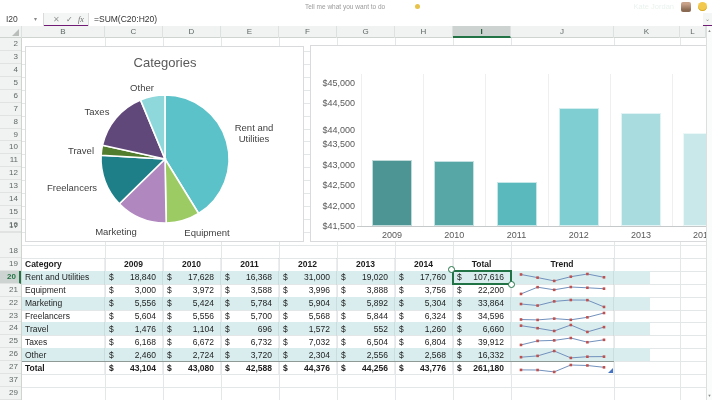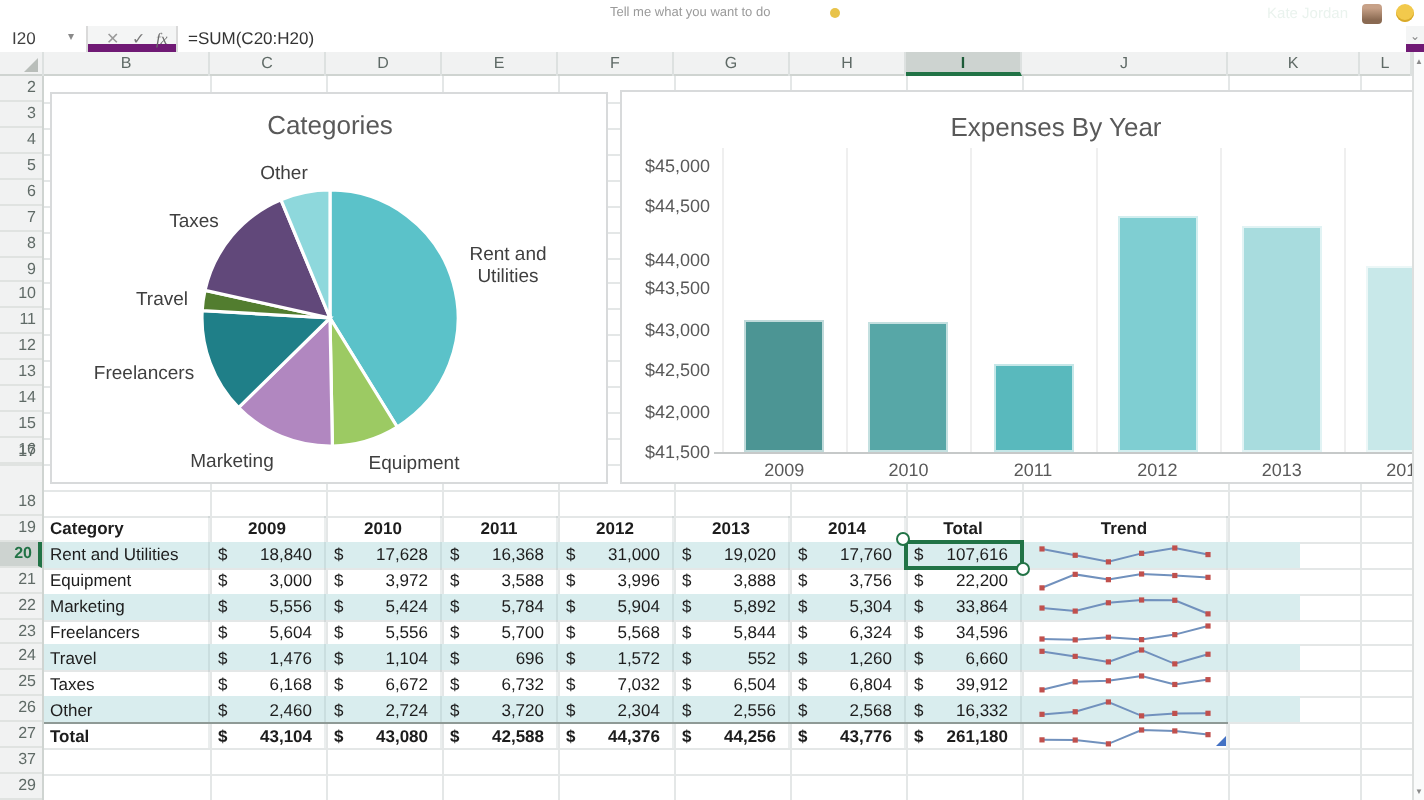--- a/index.html
+++ b/index.html
@@ -16,21 +16,21 @@
           border-radius:2px;font-size:6.5px;color:#9a9a9a;line-height:10px;
           padding-left:5px;box-sizing:border-box;}
   .bulb{position:absolute;right:4px;top:2.5px;width:5px;height:5px;border-radius:50%;
         background:#e8c34a;}
   .usercluster{position:absolute;right:5px;top:0;height:13px;display:flex;align-items:center;gap:7px;}
   .uname{font-size:7.5px;color:#eaf3ee;}
   .avatar{width:10px;height:10px;border-radius:2px;background:linear-gradient(180deg,#c7a188 20%,#8a6a52 80%);}
   .smiley{width:9px;height:9px;border-radius:50%;background:#f2c94c;box-shadow:inset 0 -1px 0 #d8a92a;}
   
   .fbar{position:absolute;left:0;top:13px;width:712px;height:14px;background:#f4f5f5;
-        border-bottom:5px solid #701a75;box-sizing:border-box;font-size:8.5px;color:#404040;}
+        border-bottom:2px solid #701a75;box-sizing:border-box;font-size:8.5px;color:#404040;}
   .namebox{position:absolute;left:0;top:0;width:44px;height:13px;background:#fff;
            border-right:1px solid #dadada;line-height:13px;padding-left:6px;box-sizing:border-box;}
   .nb-caret{position:absolute;left:34px;top:0;font-size:6px;color:#8a8a8a;line-height:13px;}
   .fico{position:absolute;top:0;line-height:13px;font-size:8px;color:#9a9a9a;}
   .fx{font-style:italic;font-family:"Liberation Serif",serif;color:#6a6a6a;}
   .formulaarea{position:absolute;left:88px;top:0;right:9px;height:13px;background:#fff;
                border-left:1px solid #dadada;line-height:13px;padding-left:5px;color:#333;}
   .fexp{position:absolute;right:2px;top:0;font-size:6px;color:#8a8a8a;line-height:13px;}
   
   .colhdrs{position:absolute;left:0;top:26px;width:712px;height:12px;background:#f1f2f2;
@@ -567,21 +567,20 @@
       </div>
       <div class="plabel" style="left: 181px; top: 185px;">Equipment</div>
       <div class="plabel" style="left: 90px; top: 184px;">Marketing</div>
       <div class="plabel" style="left: 46px; top: 140px;">Freelancers</div>
       <div class="plabel" style="left: 55px; top: 103px;">Travel</div>
       <div class="plabel" style="left: 71px; top: 64px;">Taxes</div>
       <div class="plabel" style="left: 116px; top: 40px;">Other</div>
     </div>
 
   <div class="chartframe" id="barframe" style="left:310px;top:45px;width:406px;height:197px;">
-    <div class="ctitle" style="left:217px;top:10px;">Expenses By Year</div>
   <div class="ytick" style="left: 0px; top: 32px;">$45,000</div>
       <div class="ytick" style="left: 0px; top: 52.4286px;">$44,500</div>
       <div class="ytick" style="left: 0px; top: 79px;">$44,000</div>
       <div class="ytick" style="left: 0px; top: 93.2857px;">$43,500</div>
       <div class="ytick" style="left: 0px; top: 113.714px;">$43,000</div>
       <div class="ytick" style="left: 0px; top: 134.143px;">$42,500</div>
       <div class="ytick" style="left: 0px; top: 154.571px;">$42,000</div>
       <div class="ytick" style="left: 0px; top: 175px;">$41,500</div>
       <div class="vgrid" style="left: 50px; top: 28px; height: 152px;"></div>
       <div class="vgrid" style="left: 112.2px; top: 28px; height: 152px;"></div>

